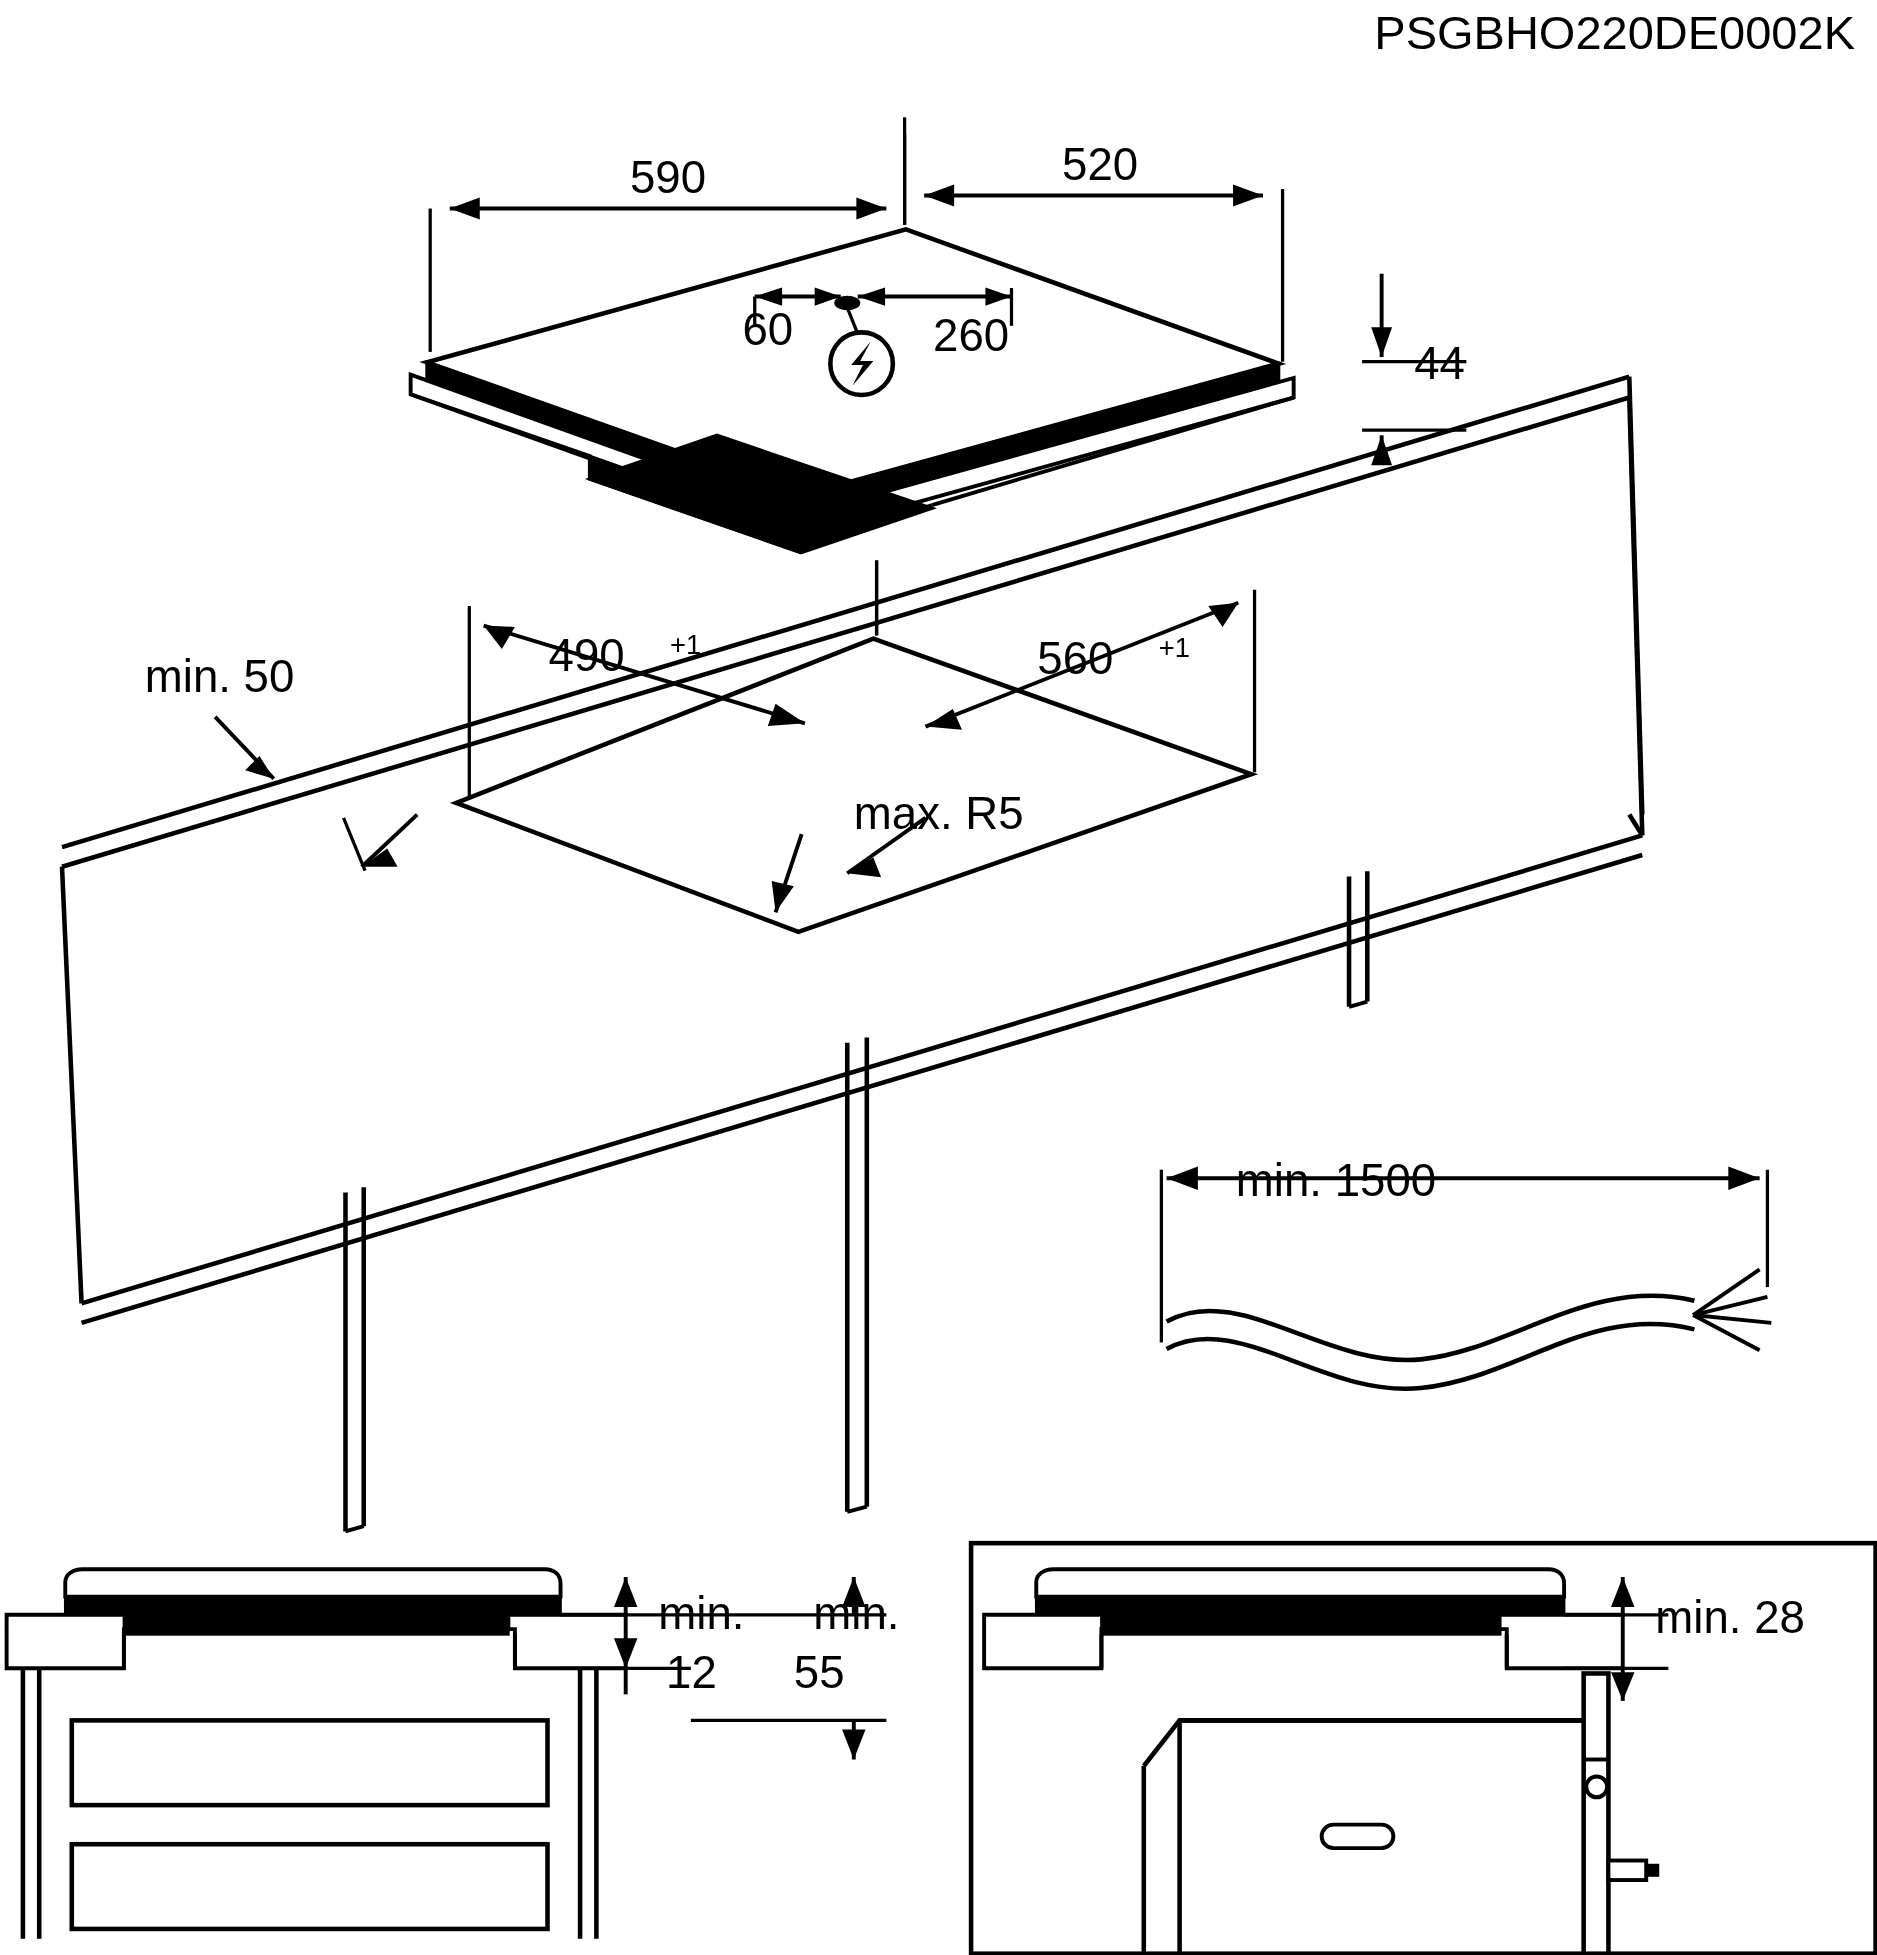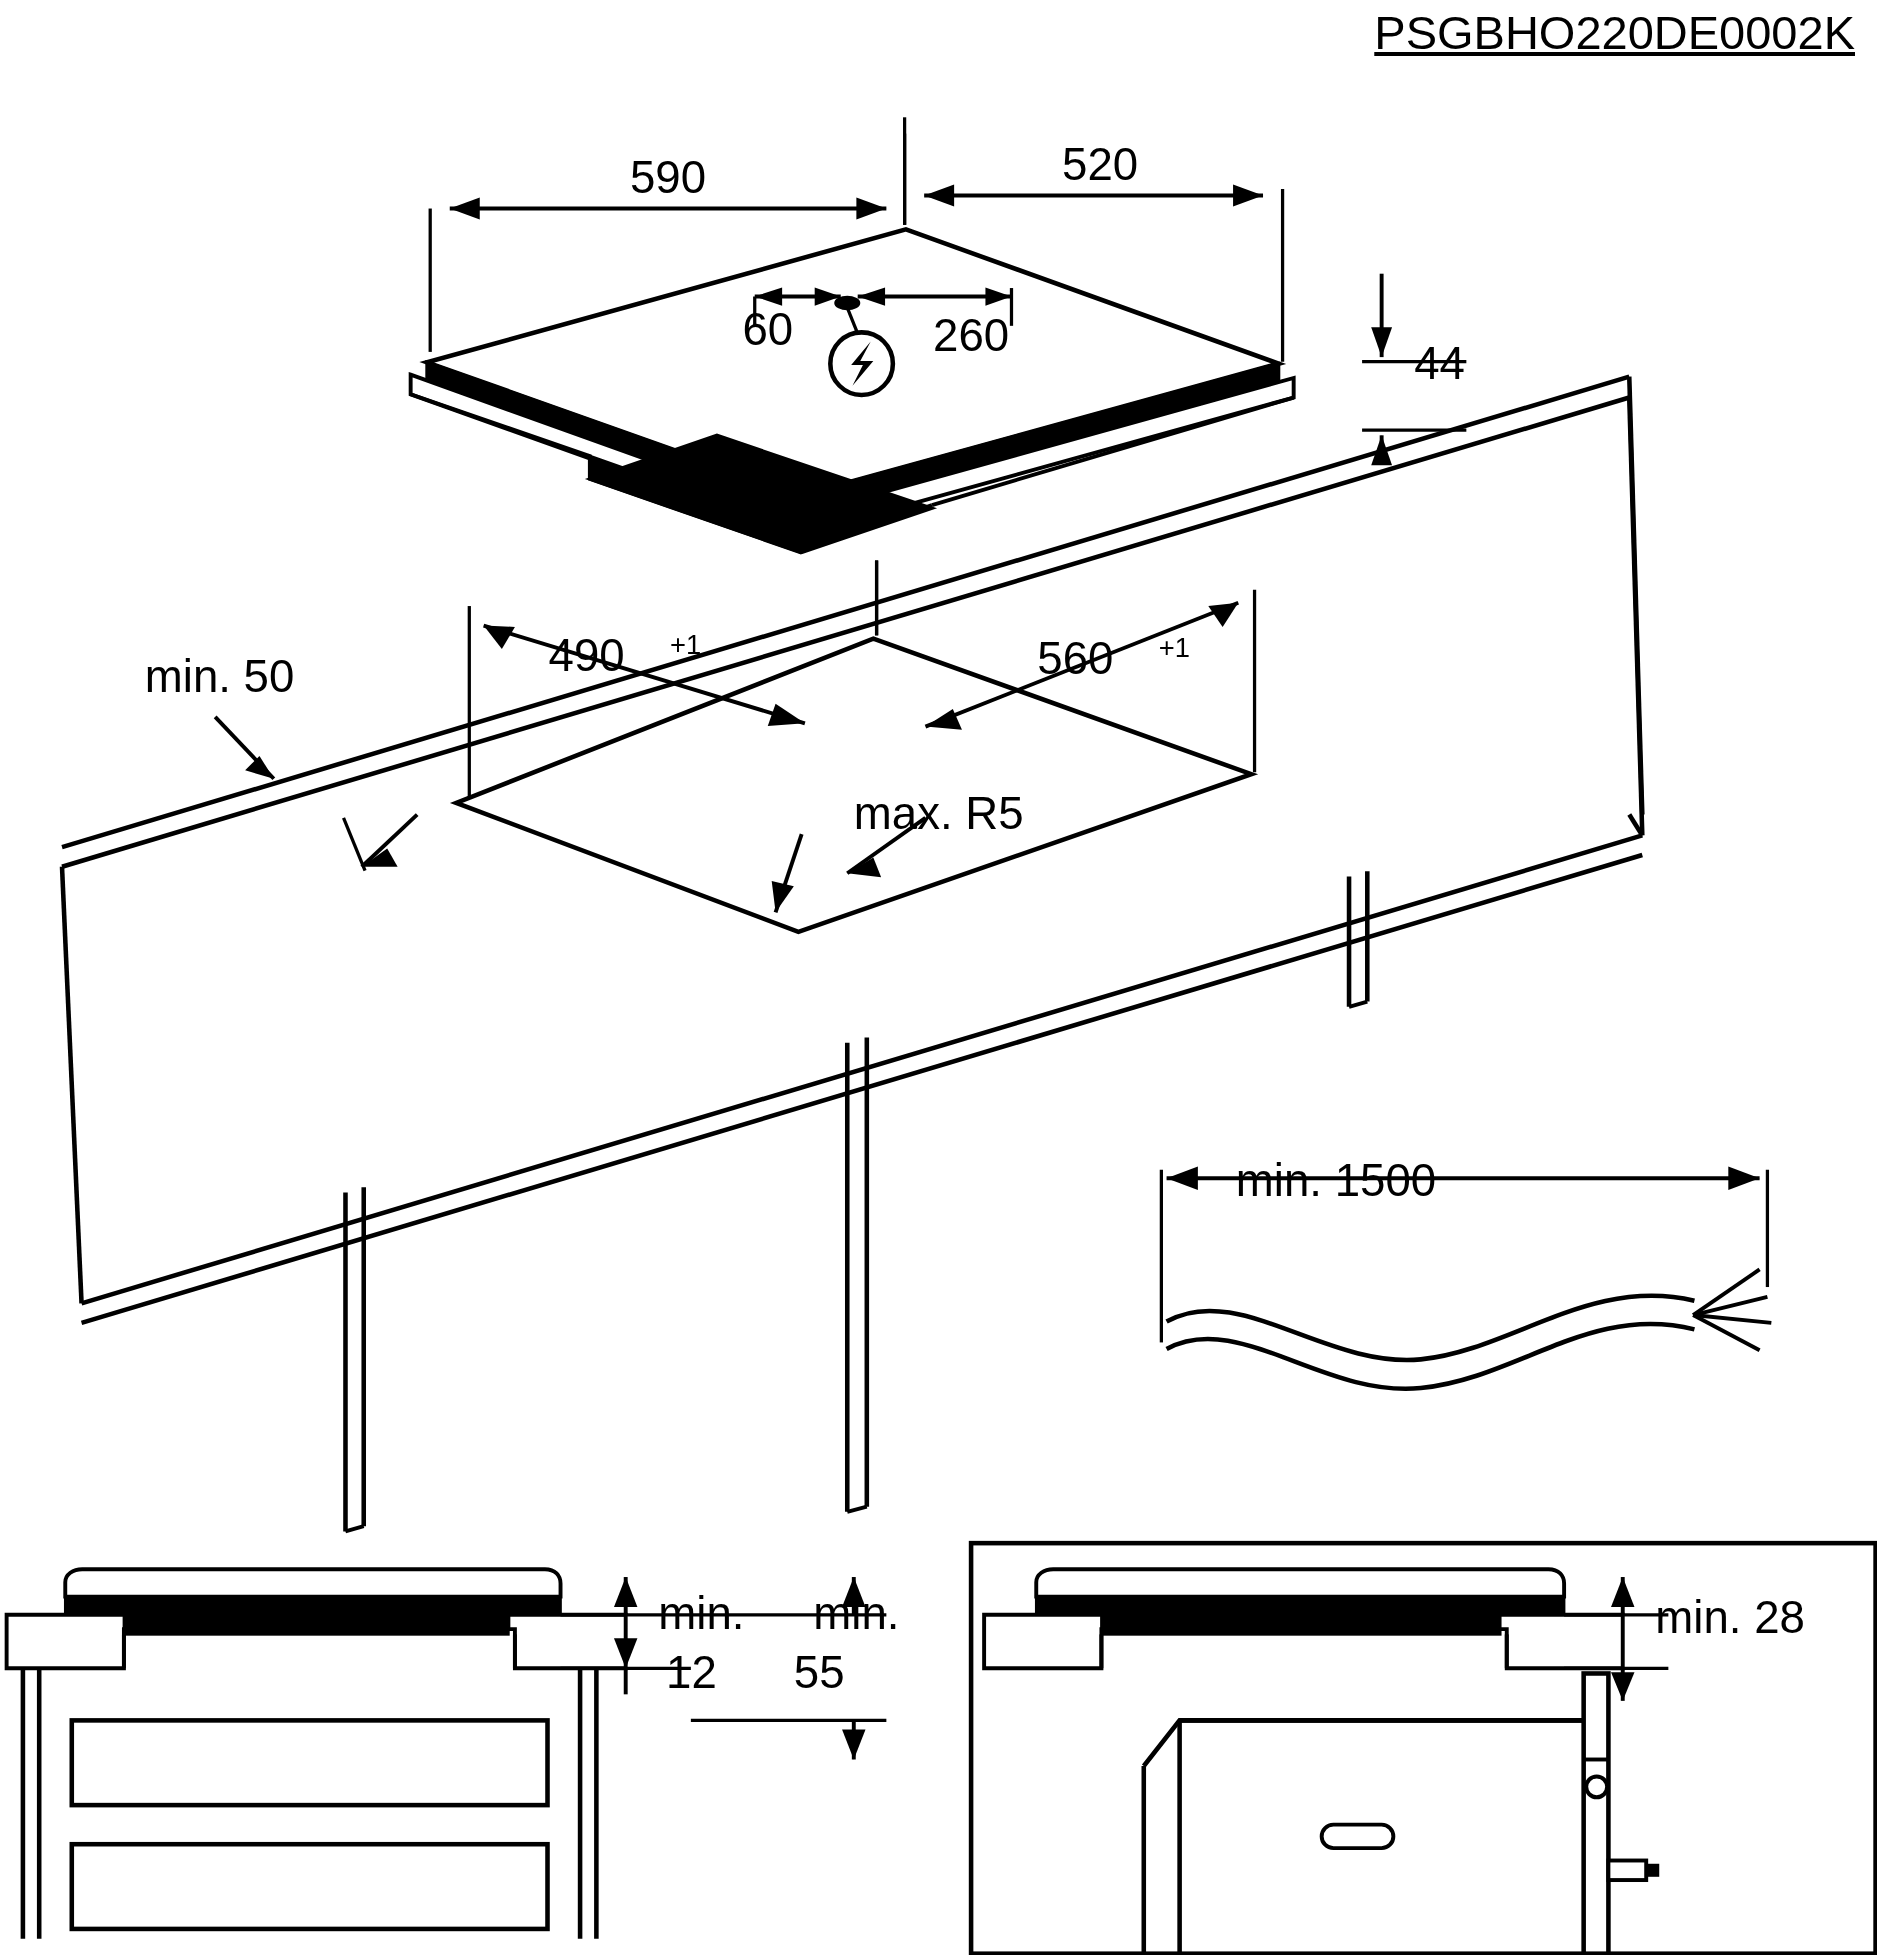--- a/index.html
+++ b/index.html
@@ -25,21 +25,20 @@
     width: 1877px;
     height: 1955px;
   }
   .doc-code {
     position: absolute;
     right: 22px;
     top: 5.2px;
     font-size: 47px;
     letter-spacing: 0px;
     white-space: nowrap;
-    text-decoration: underline;
   }
   text {
     font-family: "Liberation Sans", sans-serif;
     fill: #000000;
   }
   .dim {
     font-size: 70px;
   }
   .dim-sup {
     font-size: 42px;

